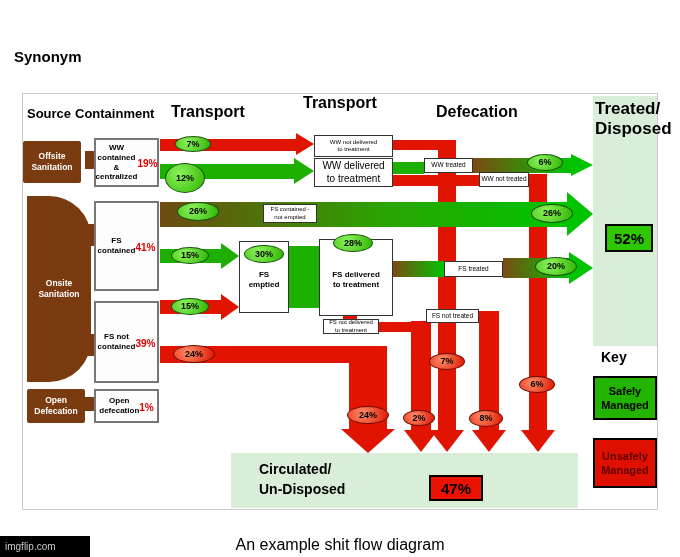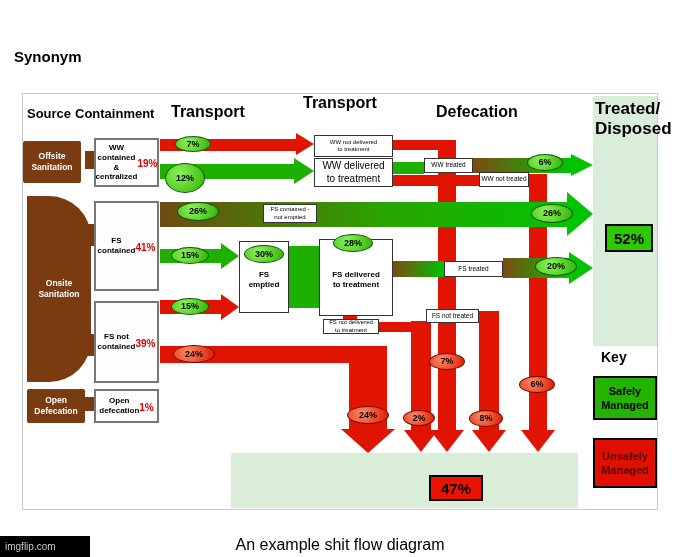--- a/index.html
+++ b/index.html
@@ -178,20 +178,22 @@
     <div class="pe r" style="left:380px;top:316px;width:32px;height:16px">2%</div>
     <div class="pe r" style="left:446px;top:316px;width:34px;height:17px">8%</div>
 
     <span class="colh sm" style="left:4px;top:12px">Source</span>
     <span class="colh sm" style="left:52px;top:12px">Containment</span>
     <span class="colh lg" style="left:148px;top:9px">Transport</span>
     <span class="colh lg" style="left:280px;top:0">Transport</span>
     <span class="colh lg" style="left:413px;top:9px">Defecation</span>
 
     <div class="circ" style="left:208px;top:359px;width:347px;height:55px"></div>
+    <div class="circ-t" style="left:236px;top:366px">Circulated/
+Un-Disposed</div>
     <div class="res r47" style="left:406px;top:381px;width:54px;height:26px">47%</div>
 
     <span class="keyt" style="left:578px;top:255px">Key</span>
     <div class="keybox safe" style="left:570px;top:282px;width:64px;height:44px">Safely
 Managed</div>
     <div class="keybox unsafe" style="left:570px;top:344px;width:64px;height:50px">Unsafely
 Managed</div>
 
   </div>
 

